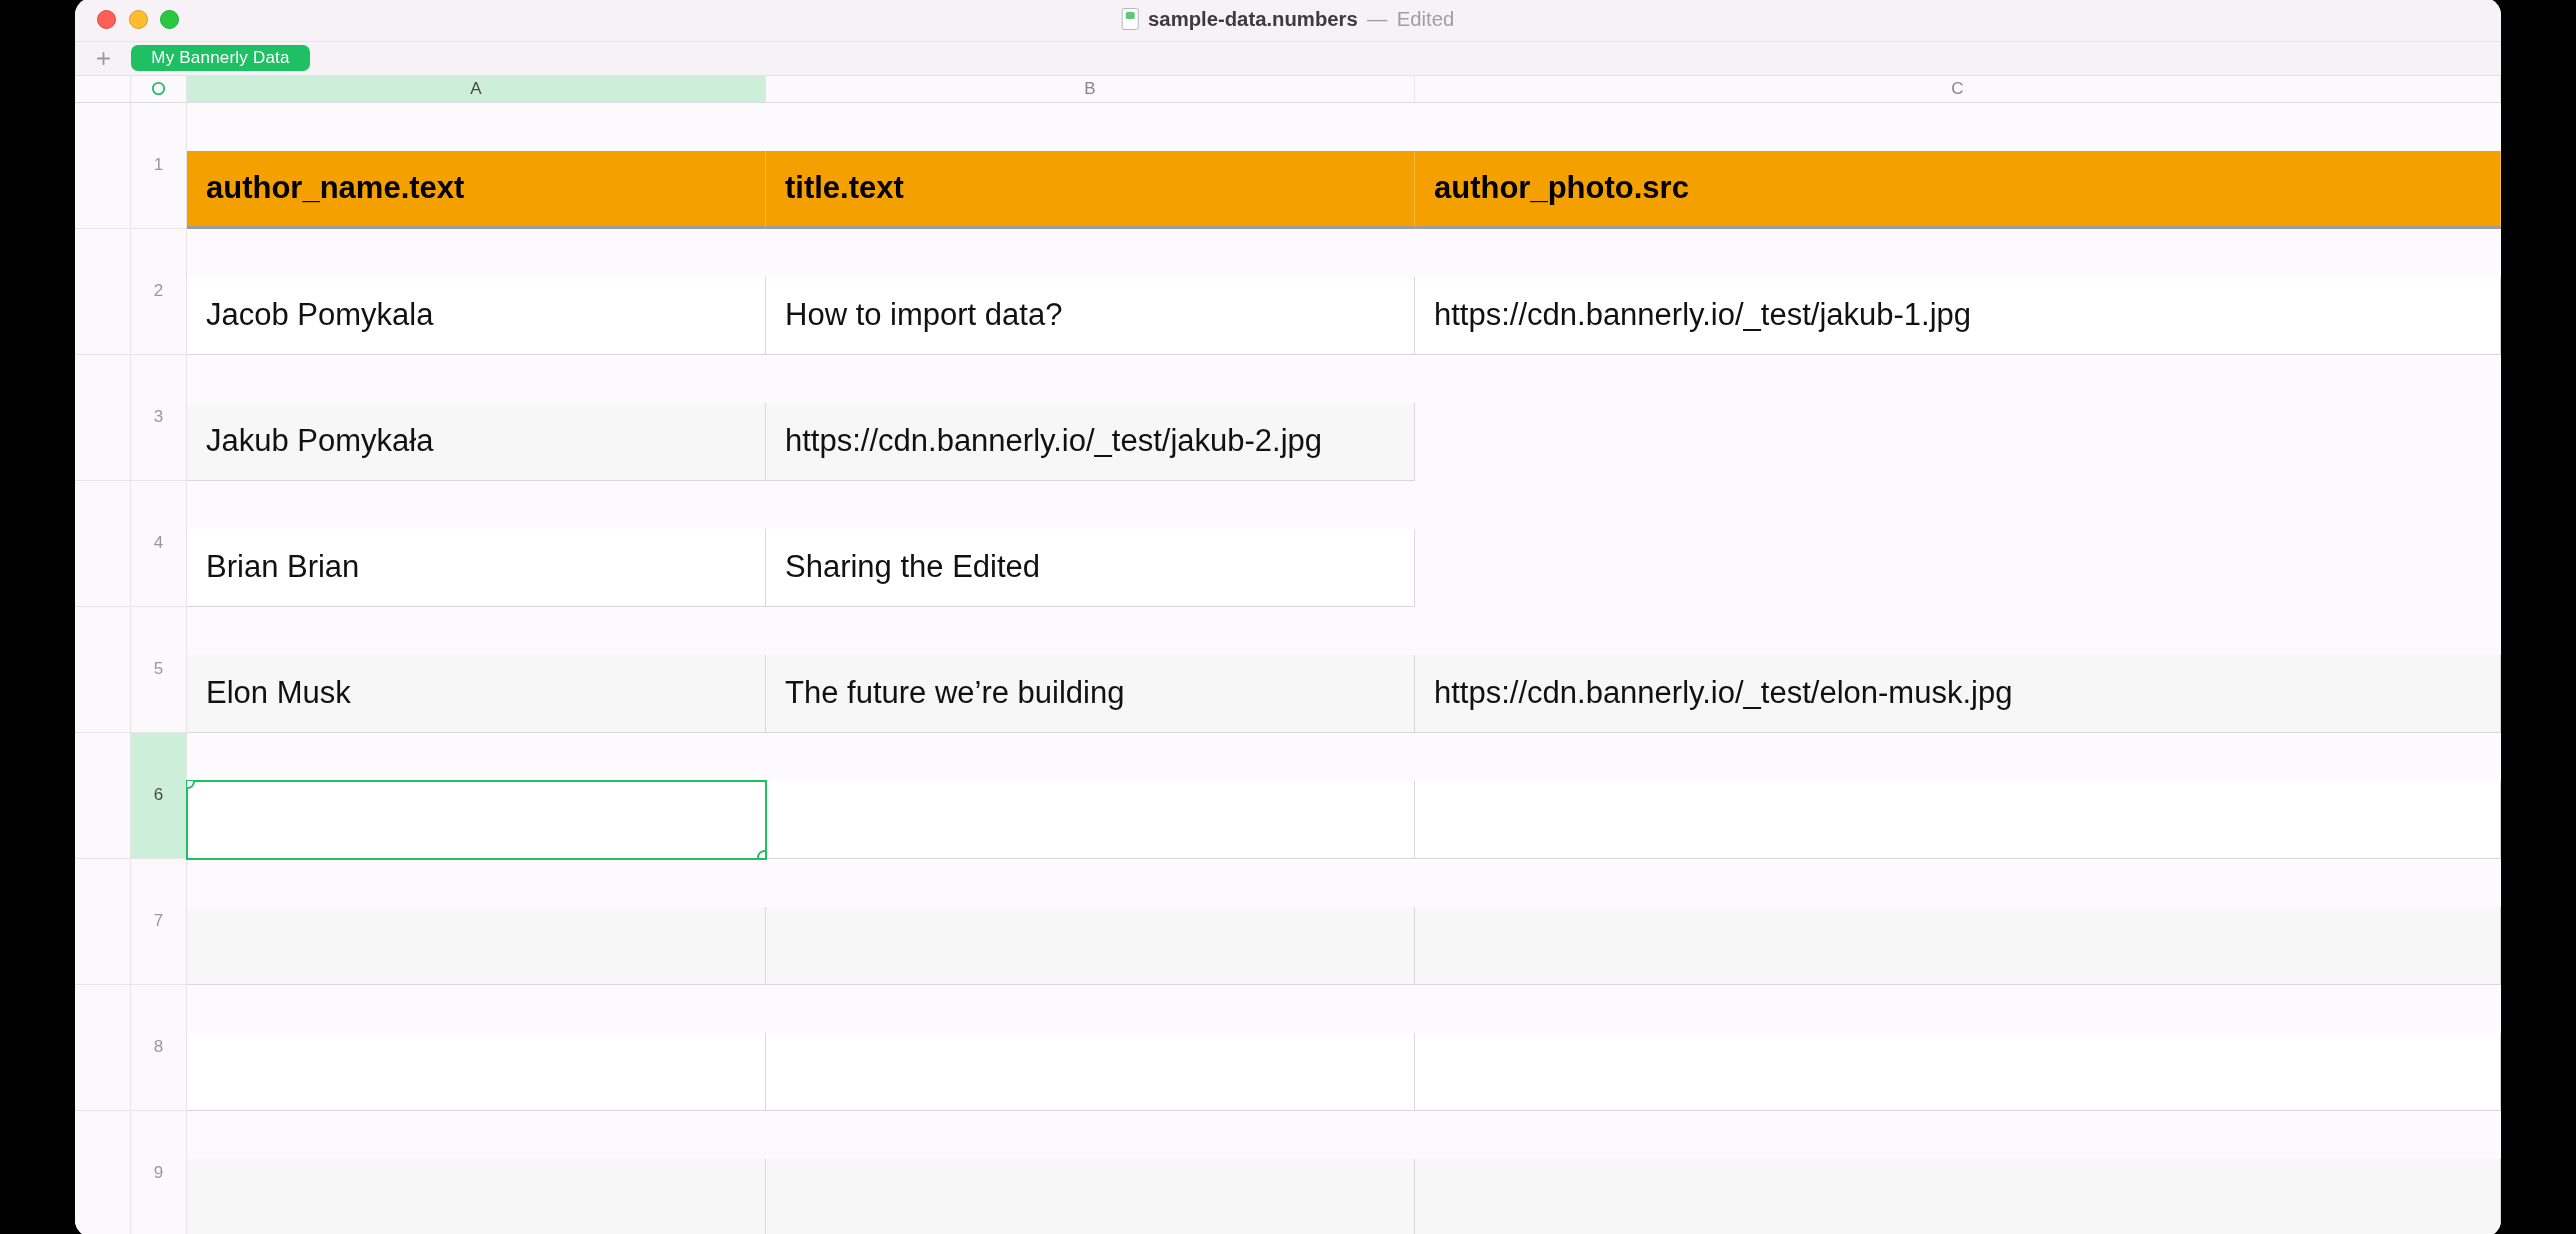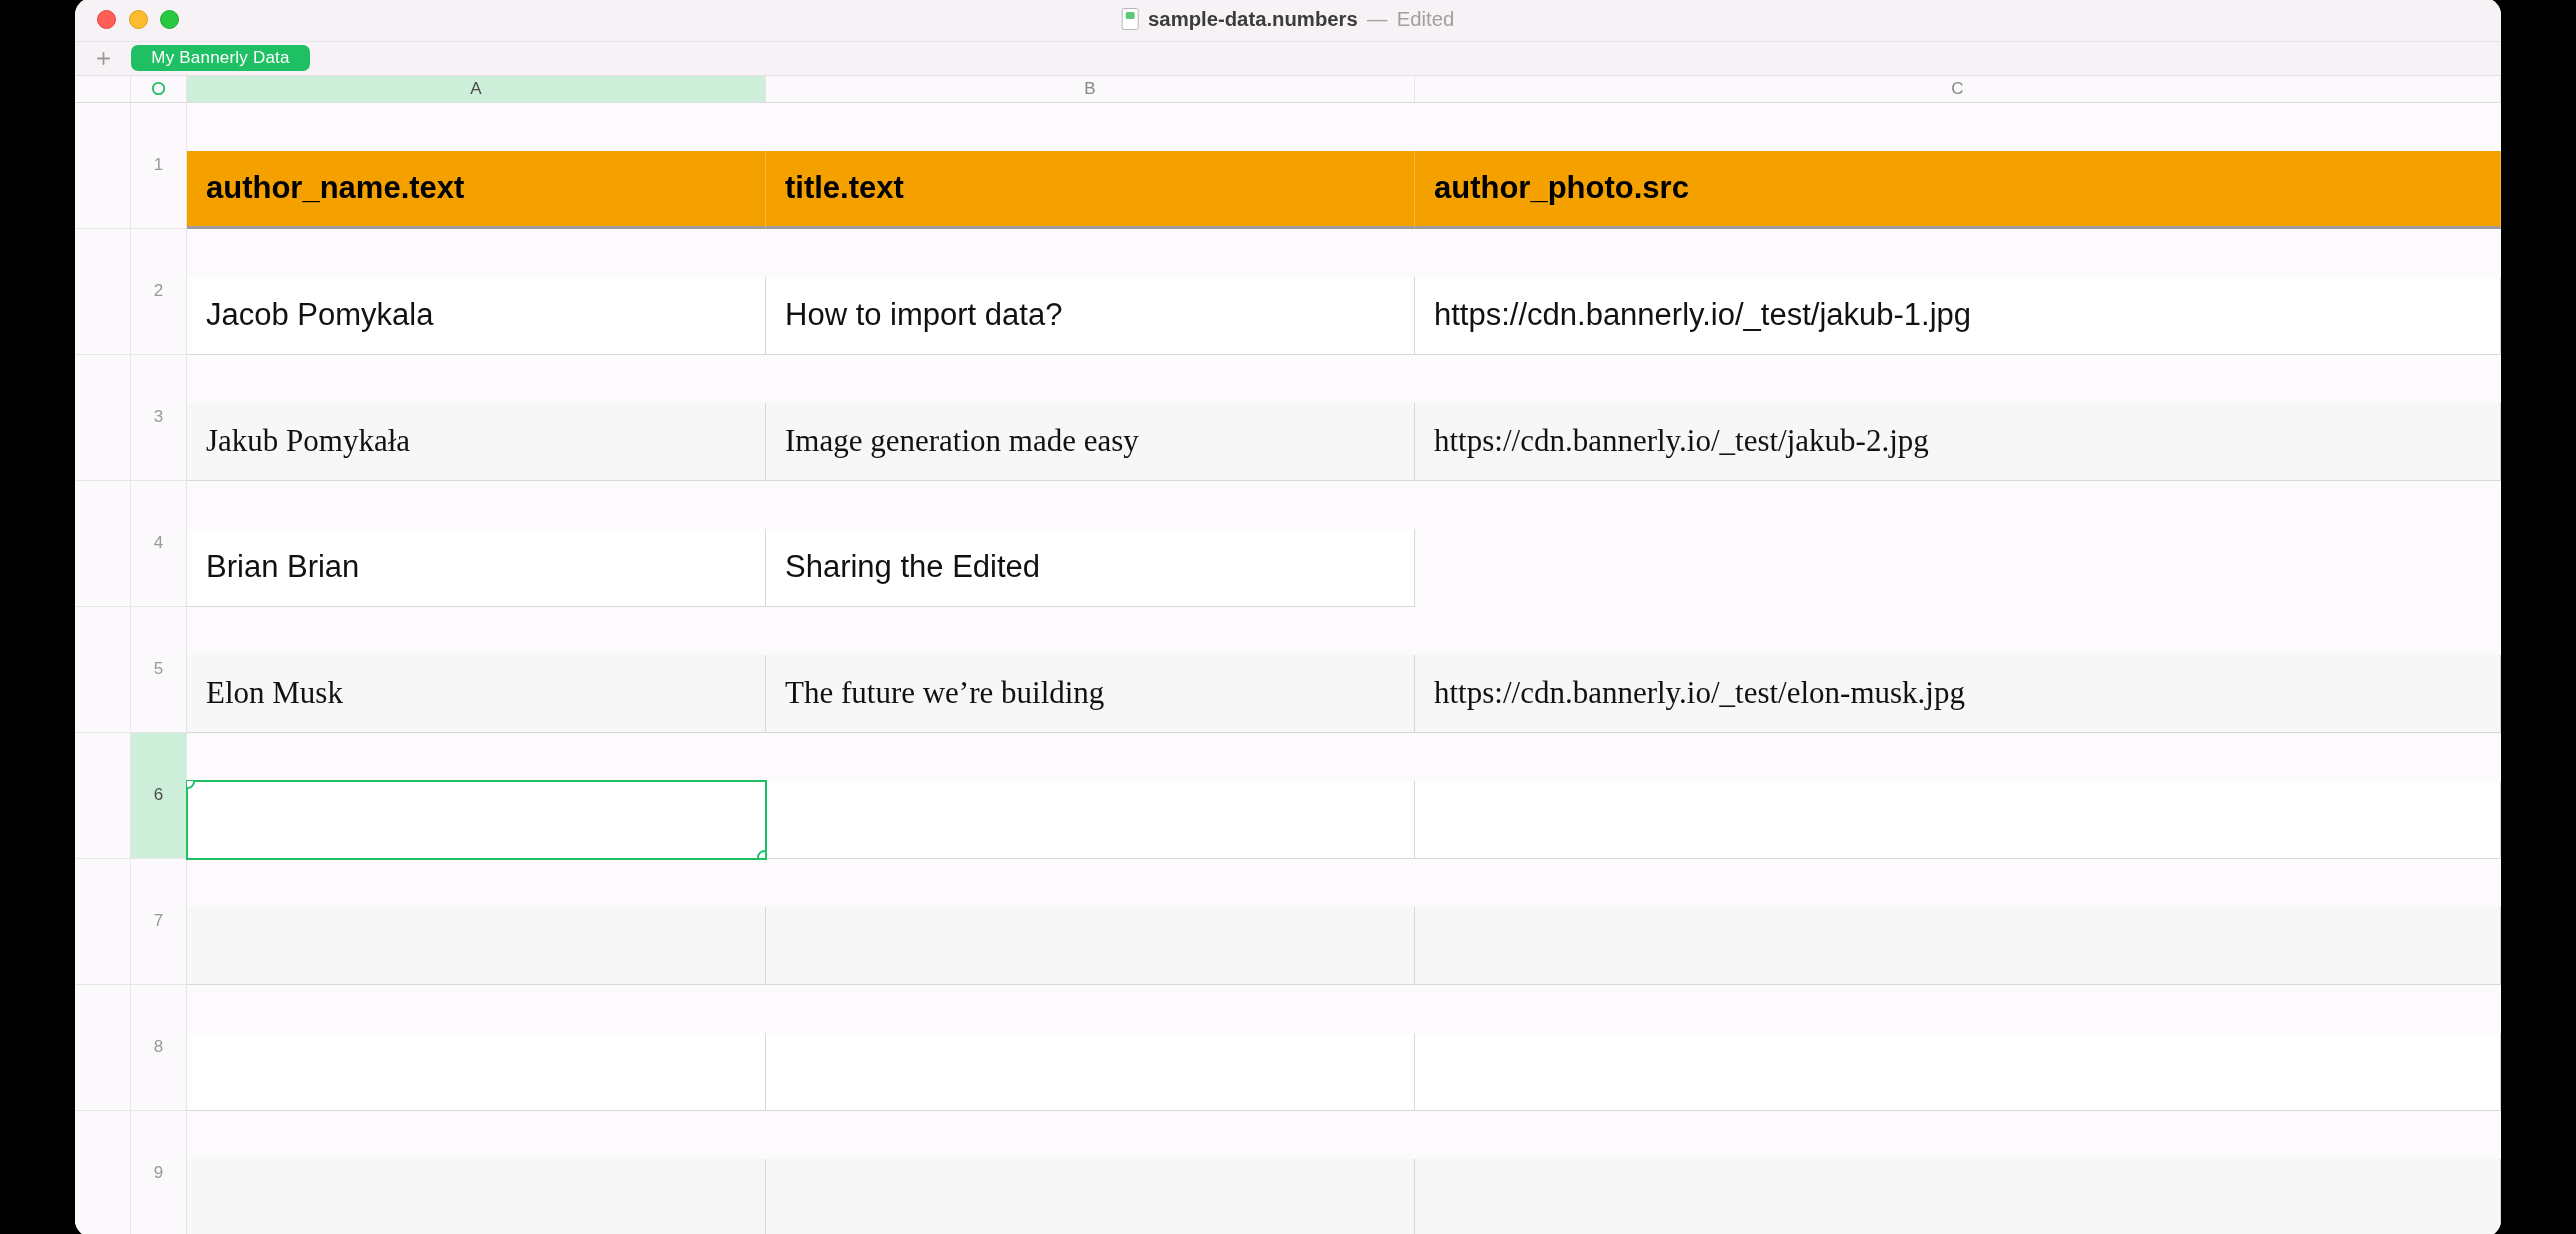--- a/index.html
+++ b/index.html
@@ -186,21 +186,21 @@
   .row.header .cell {
     background: #f4a100;
     font-weight: 700;
     color: #000;
     border-right: 0.8px solid rgba(255,255,255,0.25);
     border-bottom: 3.1px solid #9c9c9c;
   }
   .row.header { position: relative; }
 
   
-  .row.alt .cell { background: #f7f7f7; font-family: Liberation Serif, serif; }
+  .row.alt .cell { background: #f7f7f7; }
 
   
   .cell.selected {
     position: relative;
     background: #fff !important;
     outline: 2.3px solid #1fbf63;
     outline-offset: -1.6px;
     z-index: 2;
   }
   .cell.selected::before,
@@ -277,21 +277,20 @@
         <div class="rownum">2</div>
         <div class="cell">Jacob Pomykala</div>
         <div class="cell">How to import data?</div>
         <div class="cell">https://cdn.bannerly.io/_test/jakub-1.jpg</div>
       </div>
 
       <div class="row alt">
         <div class="gutter"></div>
         <div class="rownum">3</div>
         <div class="cell">Jakub Pomykała</div>
-        <div class="cell">Image generation made easy</div>
         <div class="cell">https://cdn.bannerly.io/_test/jakub-2.jpg</div>
       </div>
 
       <div class="row">
         <div class="gutter"></div>
         <div class="rownum">4</div>
         <div class="cell">Brian Brian</div>
         <div class="cell">Sharing the Edited</div>
       </div>
 

